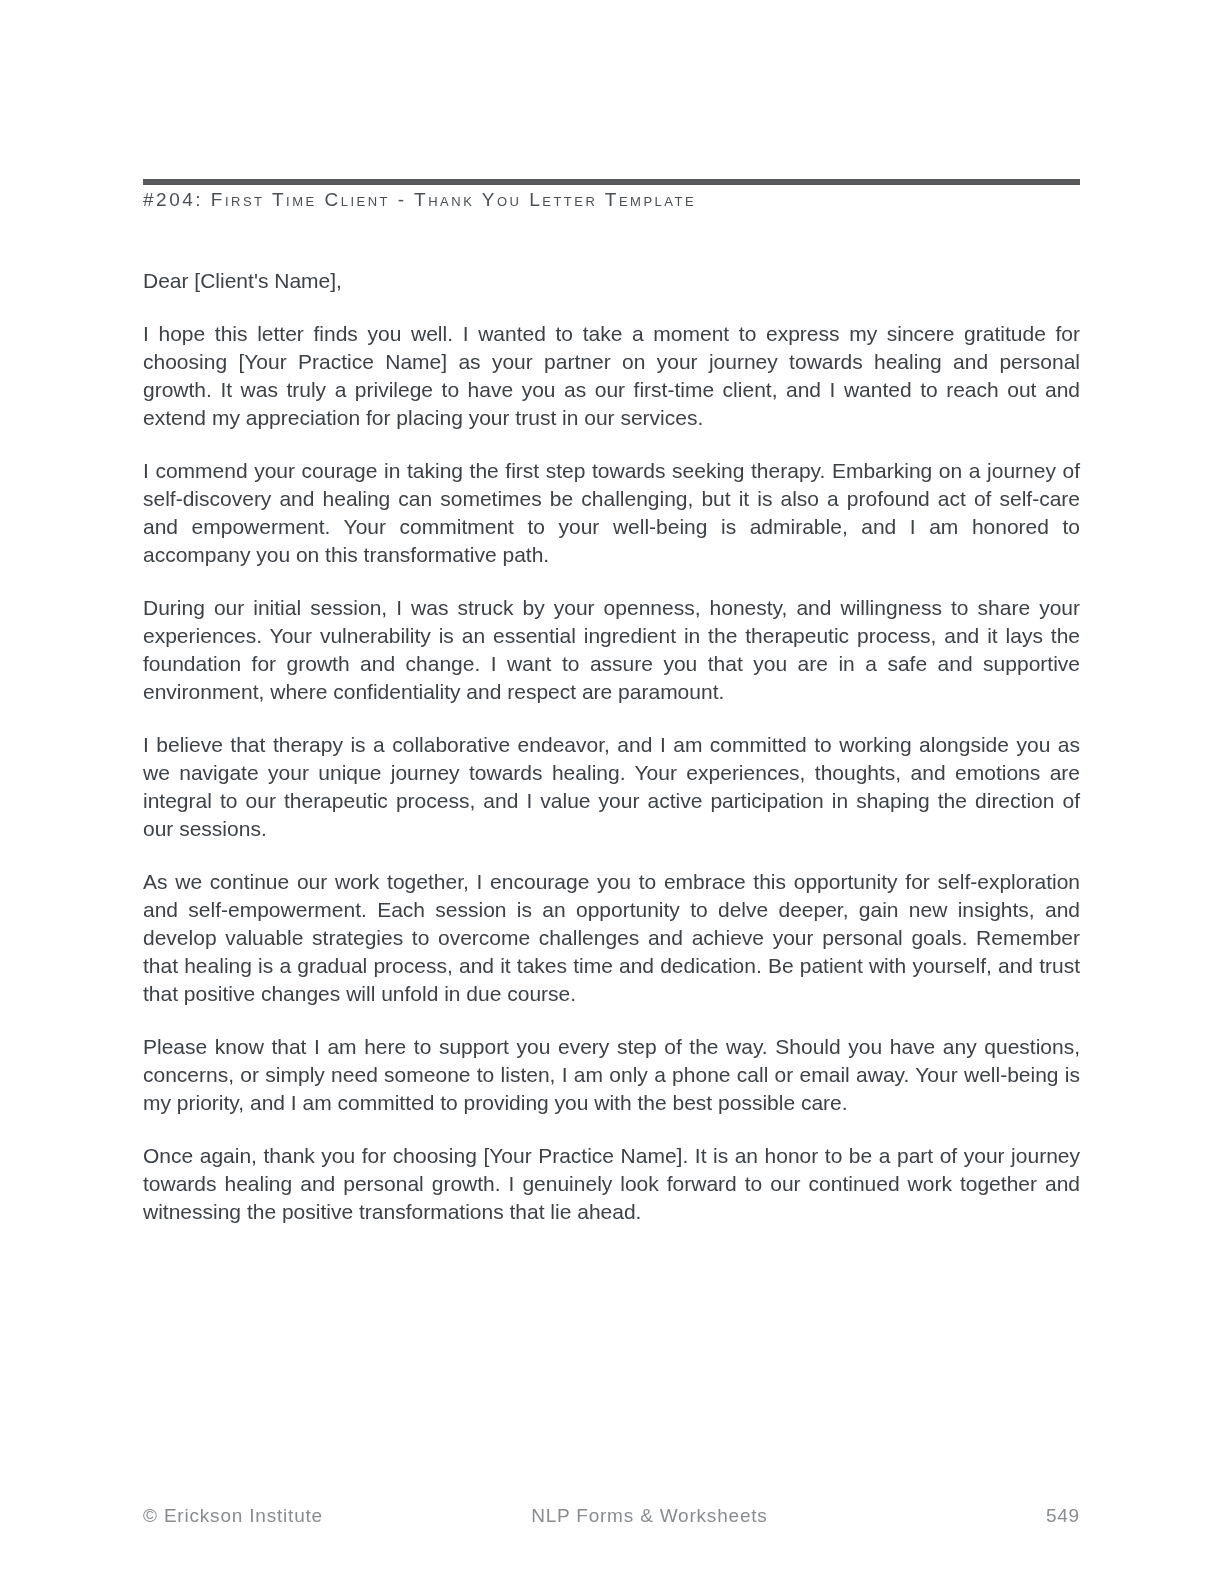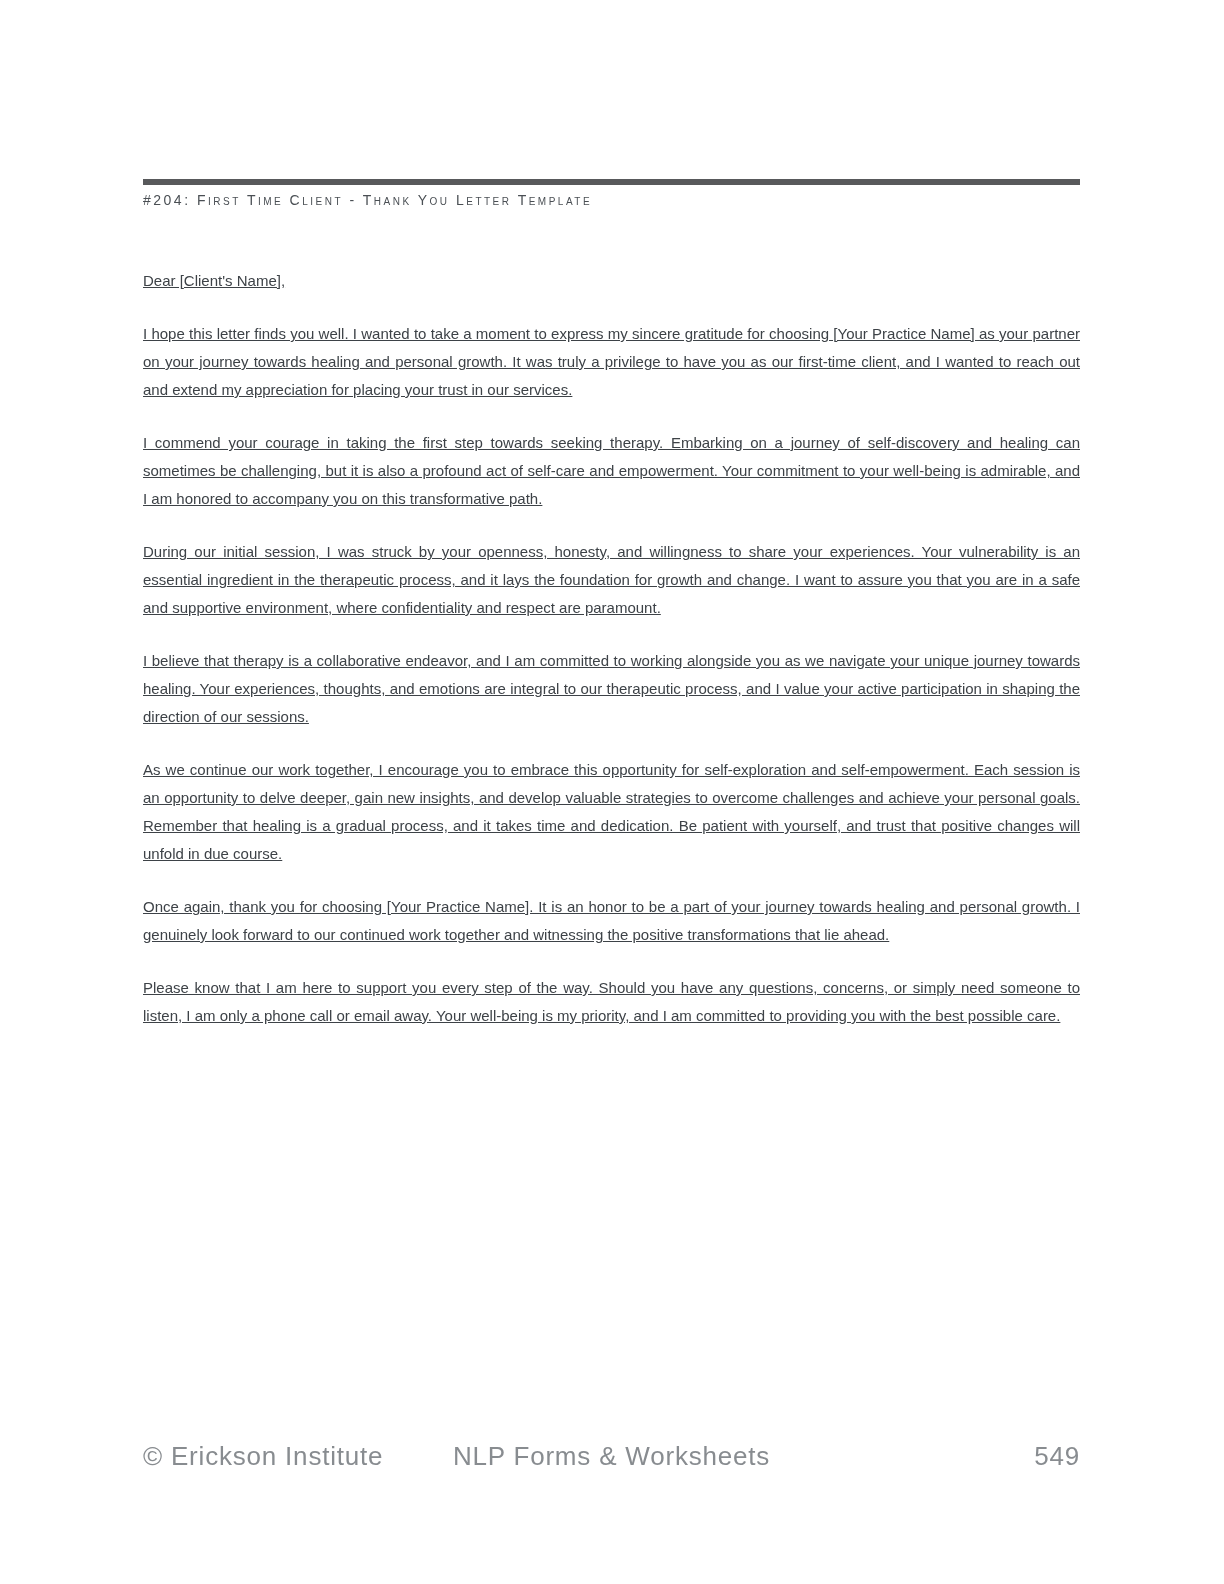--- a/index.html
+++ b/index.html
@@ -21,54 +21,53 @@
     top: 0;
     width: 937px;
   }
   .rule {
     margin-top: 179px;
     height: 6px;
     background: var(--rule-bar, #58595b);
   }
   .title {
     margin: 2px 0 0 0;
-    font-size: 14px;
+    font-size: 19px;
     line-height: 26px;
     font-weight: 500;
     letter-spacing: 2.5px;
     font-variant: small-caps;
     color: var(--title-text, #4a4f54);
   }
   .letter {
     margin-top: 54px;
-    font-size: 15px;
+    font-size: 21px;
     line-height: 28px;
     color: var(--body-text, #3d4247);
-    text-decoration: underline;
   }
   .letter p {
     margin: 25px 0 0 0;
     text-align: justify;
   }
   .letter p:first-child {
     margin-top: 0;
   }
   .letter p.salutation,
   .letter p.closing,
   .letter p.signature {
     text-align: left;
   }
   .footer {
     position: absolute;
-    top: 1444px;
+    top: 1504px;
     left: 143px;
     width: 937px;
     display: flex;
     align-items: baseline;
-    font-size: 26px;
+    font-size: 19px;
     line-height: 24px;
     letter-spacing: 0.8px;
     color: var(--footer-text, #888c90);
   }
   .footer .f-left  { flex: 1; text-align: left;  white-space: nowrap; }
   .footer .f-mid   { flex: 1; text-align: right; white-space: nowrap; }
   .footer .f-right { flex: 1; text-align: right; white-space: nowrap; }
 </style>
 </head>
 <body>
@@ -77,22 +76,22 @@
   <div class="content">
     <div class="rule"></div>
     <h1 class="title">#204: First Time Client - Thank You Letter Template</h1>
     <div class="letter">
       <p class="salutation">Dear [Client's Name],</p>
       <p>I hope this letter finds you well. I wanted to take a moment to express my sincere gratitude for choosing [Your Practice Name] as your partner on your journey towards healing and personal growth. It was truly a privilege to have you as our first-time client, and I wanted to reach out and extend my appreciation for placing your trust in our services.</p>
       <p>I commend your courage in taking the first step towards seeking therapy. Embarking on a journey of self-discovery and healing can sometimes be challenging, but it is also a profound act of self-care and empowerment. Your commitment to your well-being is admirable, and I am honored to accompany you on this transformative path.</p>
       <p>During our initial session, I was struck by your openness, honesty, and willingness to share your experiences. Your vulnerability is an essential ingredient in the therapeutic process, and it lays the foundation for growth and change. I want to assure you that you are in a safe and supportive environment, where confidentiality and respect are paramount.</p>
       <p>I believe that therapy is a collaborative endeavor, and I am committed to working alongside you as we navigate your unique journey towards healing. Your experiences, thoughts, and emotions are integral to our therapeutic process, and I value your active participation in shaping the direction of our sessions.</p>
       <p>As we continue our work together, I encourage you to embrace this opportunity for self-exploration and self-empowerment. Each session is an opportunity to delve deeper, gain new insights, and develop valuable strategies to overcome challenges and achieve your personal goals. Remember that healing is a gradual process, and it takes time and dedication. Be patient with yourself, and trust that positive changes will unfold in due course.</p>
+      <p>Please know that I am here to support you every step of the way. Should you have any questions, concerns, or simply need someone to listen, I am only a phone call or email away. Your well-being is my priority, and I am committed to providing you with the best possible care.</p>
       <p>Once again, thank you for choosing [Your Practice Name]. It is an honor to be a part of your journey towards healing and personal growth. I genuinely look forward to our continued work together and witnessing the positive transformations that lie ahead.</p>
-      <p>Please know that I am here to support you every step of the way. Should you have any questions, concerns, or simply need someone to listen, I am only a phone call or email away. Your well-being is my priority, and I am committed to providing you with the best possible care.</p>
     </div>
   </div>
   <div class="footer">
     <span class="f-left">© Erickson Institute</span>
     <span class="f-mid">NLP Forms &amp; Worksheets</span>
     <span class="f-right">549</span>
   </div>
 </div>
 
 </body></html>

